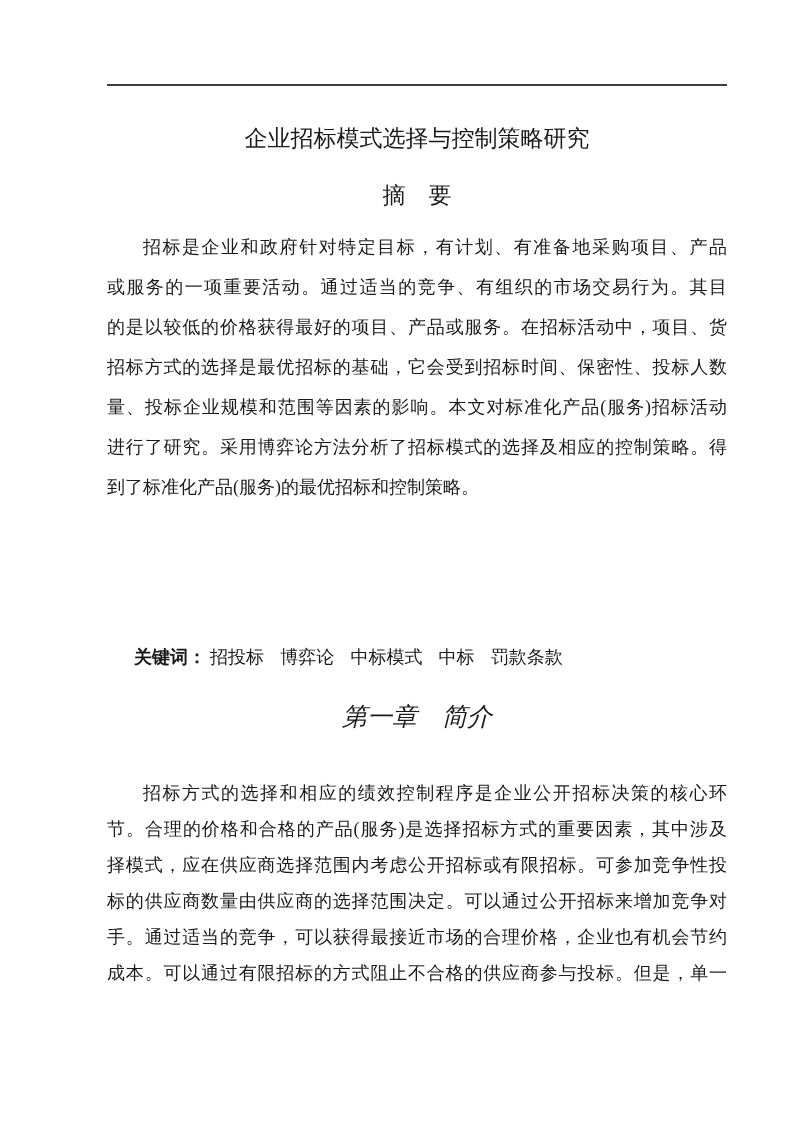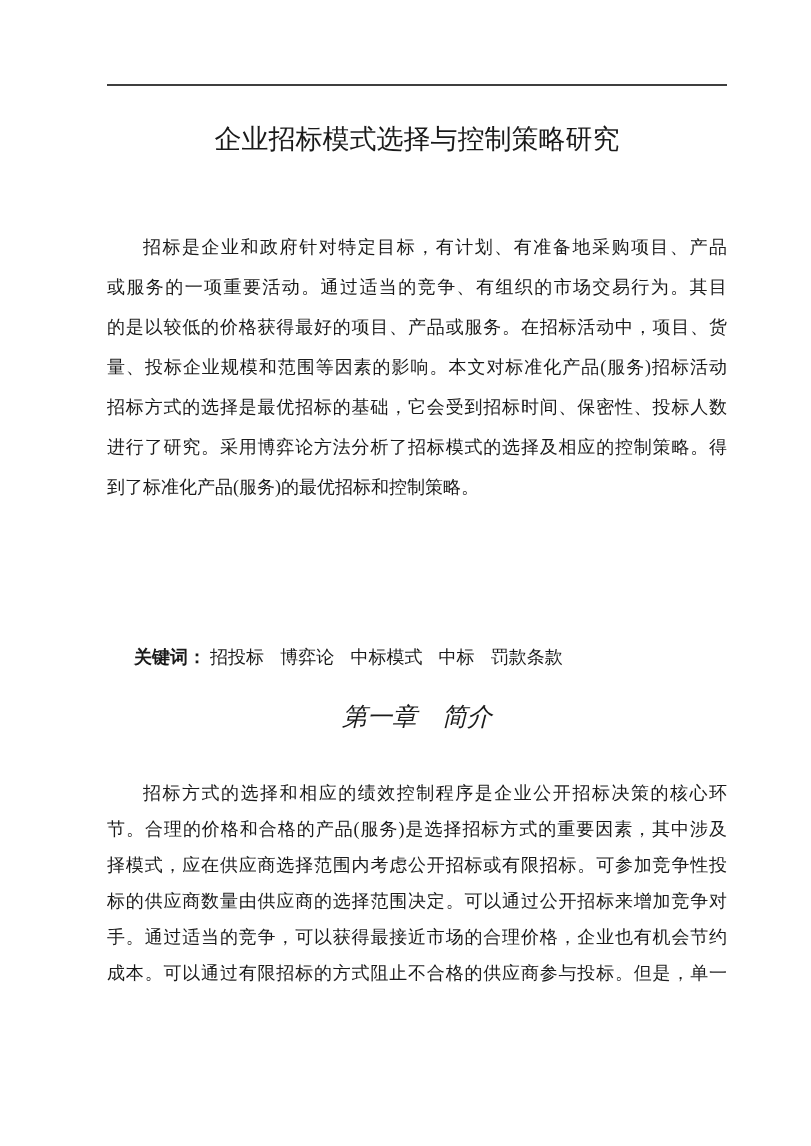--- a/index.html
+++ b/index.html
@@ -27,21 +27,21 @@
     width: 620px;
     height: 2px;
     background: var(--rule);
   }
   .doc-title {
     position: absolute;
     left: 107px;
     top: 122px;
     width: 620px;
     text-align: center;
-    font-size: 27px;
+    font-size: 23px;
     font-weight: normal;
     line-height: 34px;
     letter-spacing: 0px;
   }
   .abstract-heading {
     position: absolute;
     left: 107px;
     top: 181px;
     width: 620px;
     text-align: center;
@@ -98,27 +98,28 @@
 </style>
 </head>
 <body>
 
 <div class="page">
 
   <div class="header-rule"></div>
 
   <h1 class="doc-title">企业招标模式选择与控制策略研究</h1>
 
+  <h2 class="abstract-heading">摘　要</h2>
 
   <div class="paragraph abstract">
       <div class="text-line">招标是企业和政府针对特定目标，有计划、有准备地采购项目、产品</div>
       <div class="text-line">或服务的一项重要活动。通过适当的竞争、有组织的市场交易行为。其目</div>
       <div class="text-line">的是以较低的价格获得最好的项目、产品或服务。在招标活动中，项目、货</div>
+      <div class="text-line">招标方式的选择是最优招标的基础，它会受到招标时间、保密性、投标人数</div>
       <div class="text-line">量、投标企业规模和范围等因素的影响。本文对标准化产品(服务)招标活动</div>
-      <div class="text-line">招标方式的选择是最优招标的基础，它会受到招标时间、保密性、投标人数</div>
       <div class="text-line">进行了研究。采用博弈论方法分析了招标模式的选择及相应的控制策略。得</div>
       <div class="text-line">到了标准化产品(服务)的最优招标和控制策略。</div>
     </div>
 
   <div class="keywords">
     <span class="kw-label">关键词：</span><span class="kw-items"><span class="kw">招投标</span><span class="kw">博弈论</span><span class="kw">中标模式</span><span class="kw">中标</span><span class="kw">罚款条款</span></span>
   </div>
 
   <h2 class="chapter-heading">第一章　简介</h2>
 

